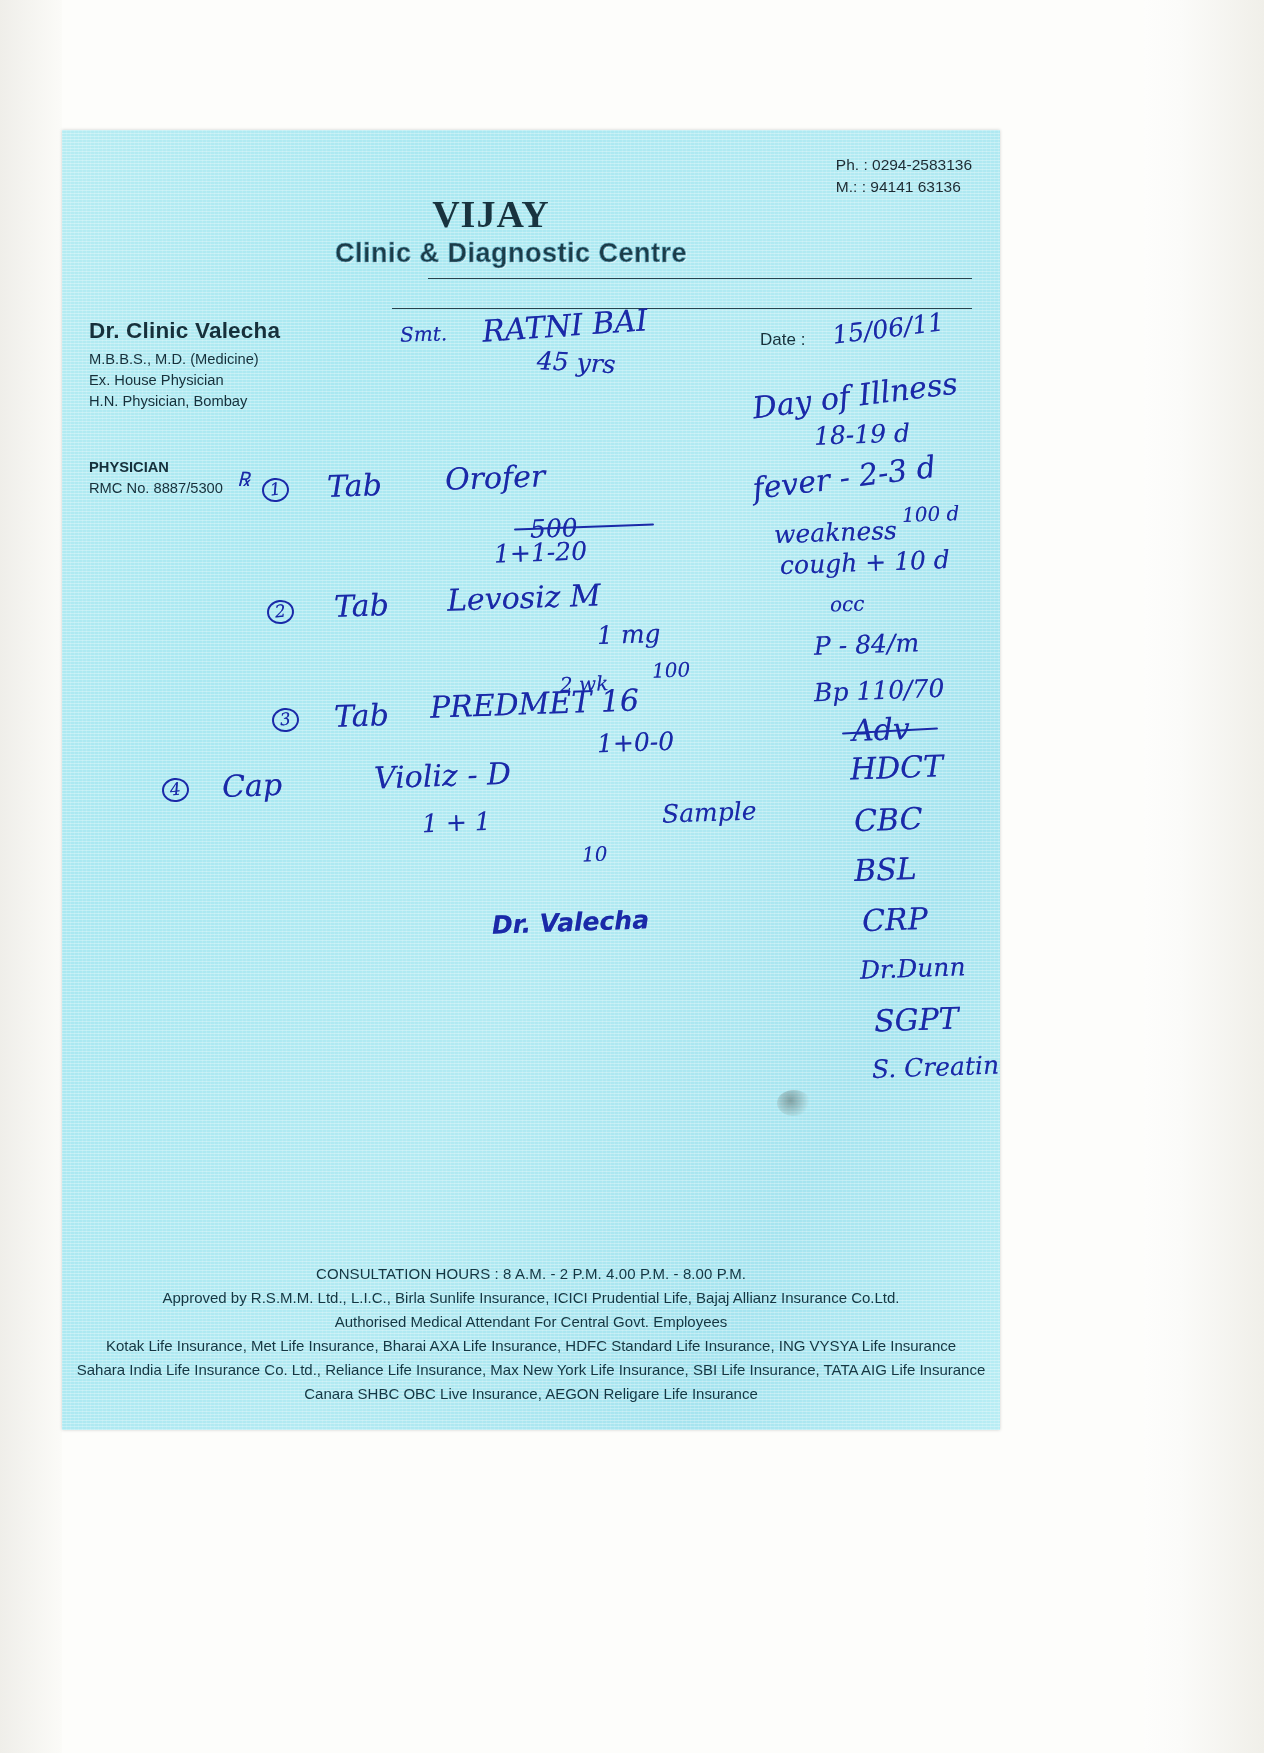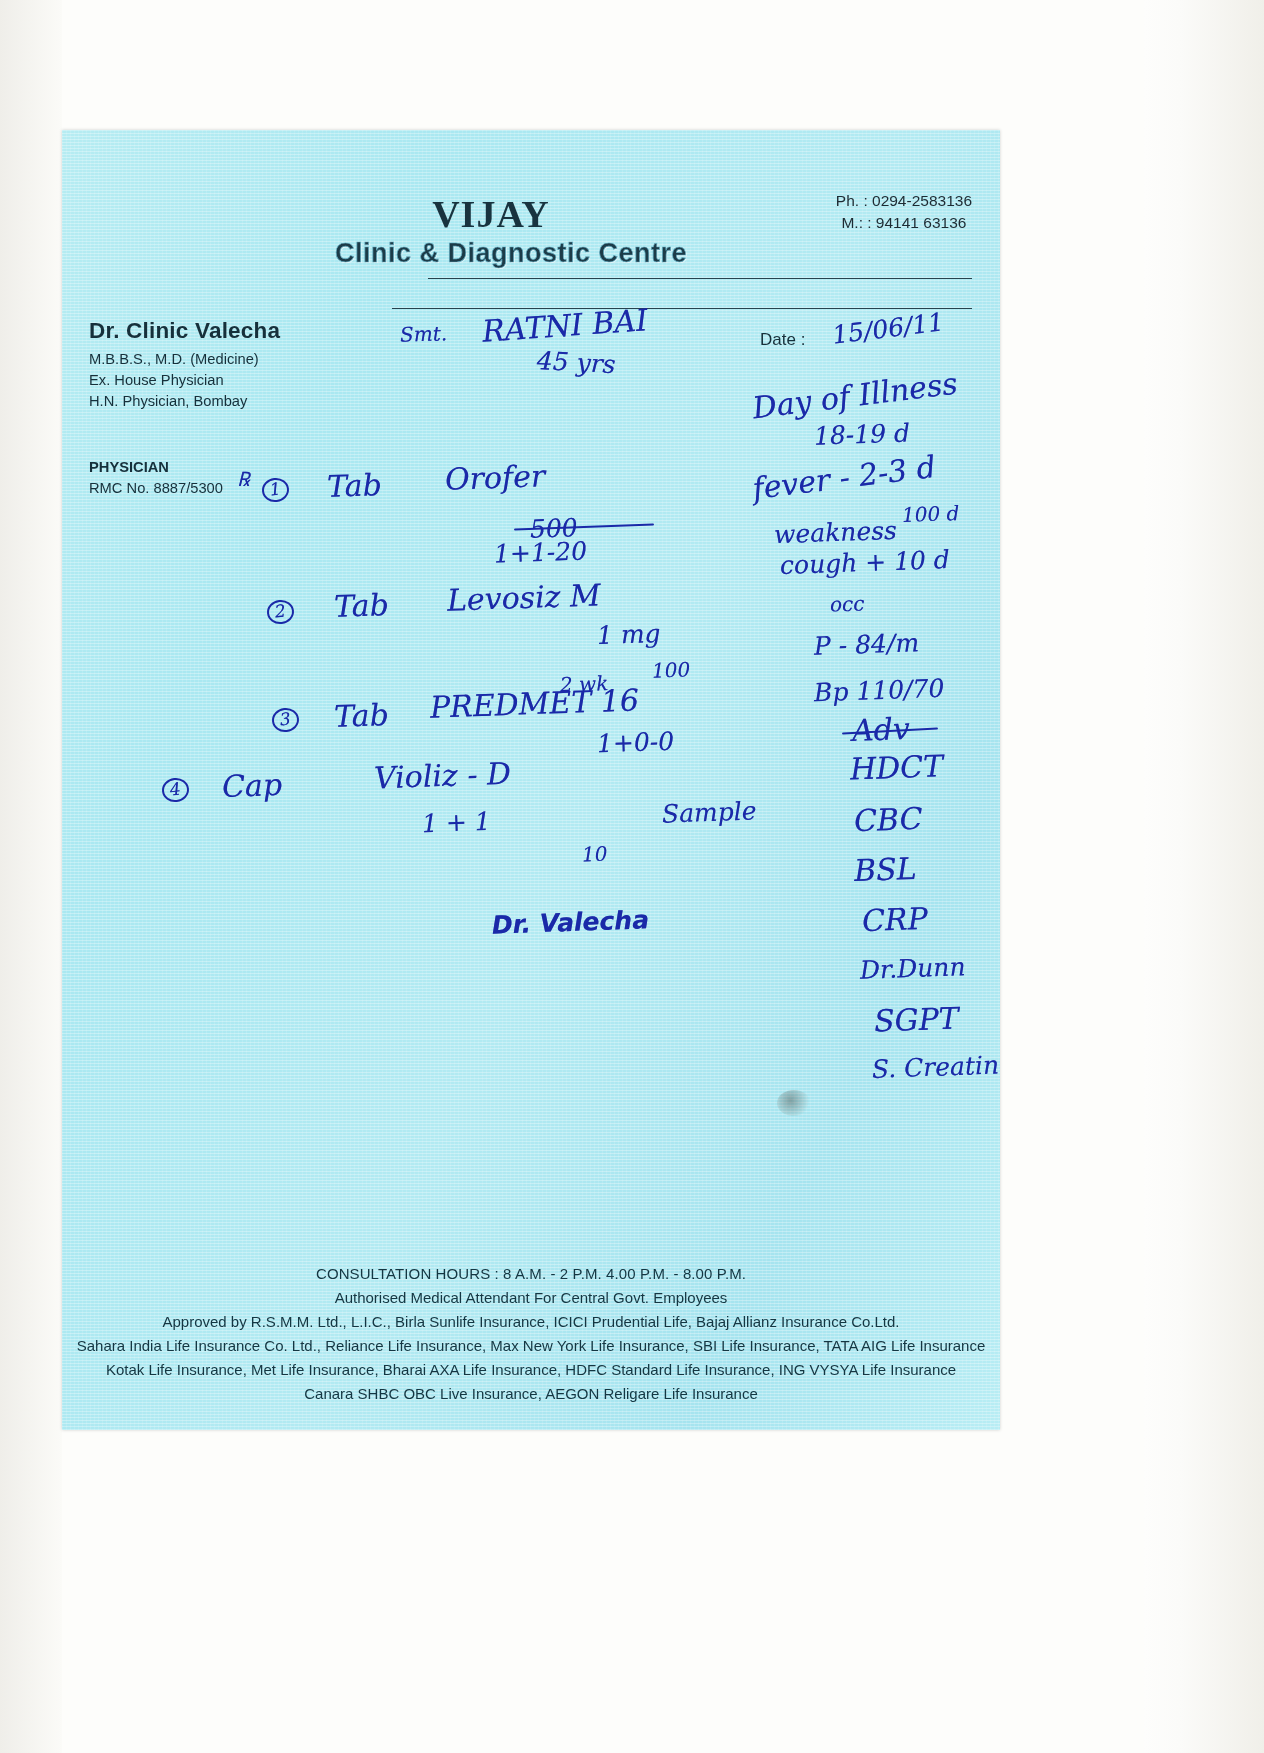--- a/index.html
+++ b/index.html
@@ -61,22 +61,22 @@
     width: 34px; height: 26px;
     border-radius: 50%;
     background: radial-gradient(circle at 40% 40%, rgba(70,75,70,0.45), rgba(120,130,120,0.12) 60%, rgba(0,0,0,0) 72%);
     filter: blur(0.6px);
   }
 
   
   .phone-block {
     position: absolute;
     right: 28px;
-    top: 60px;
-    text-align: center;
+    top: 24px;
+    text-align: left;
     font-size: 15.5px;
     color: #1d2b33;
     line-height: 1.45;
   }
   .clinic-name {
     position: absolute;
     left: 0; right: 0;
     top: 62px;
     text-align: center;
   }
@@ -299,21 +299,21 @@
     <div class="hw med rot-c" style="left:798px; top:824px;">Dr.Dunn</div>
     <div class="hw big rot-c" style="left:812px; top:872px;">SGPT</div>
     <div class="hw med rot-c" style="left:810px; top:922px;">S. Creatinine</div>
 
     <div class="hw med cursive rot-c" style="left:430px; top:778px;">Dr. Valecha</div>
 
     <div class="smudge"></div>
 
     <div class="footer">
       <div class="l1">CONSULTATION HOURS : 8 A.M. - 2 P.M.  4.00 P.M. - 8.00 P.M.</div>
+      <div>Approved by R.S.M.M. Ltd., L.I.C., Birla Sunlife Insurance, ICICI Prudential Life, Bajaj Allianz Insurance Co.Ltd.</div>
       <div>Authorised Medical Attendant For Central Govt. Employees</div>
-      <div>Approved by R.S.M.M. Ltd., L.I.C., Birla Sunlife Insurance, ICICI Prudential Life, Bajaj Allianz Insurance Co.Ltd.</div>
+      <div>Kotak Life Insurance, Met Life Insurance, Bharai AXA Life Insurance, HDFC Standard Life Insurance, ING VYSYA Life Insurance</div>
       <div>Sahara India Life Insurance Co. Ltd., Reliance Life Insurance, Max New York Life Insurance, SBI Life Insurance, TATA AIG Life Insurance</div>
-      <div>Kotak Life Insurance, Met Life Insurance, Bharai AXA Life Insurance, HDFC Standard Life Insurance, ING VYSYA Life Insurance</div>
       <div>Canara SHBC OBC Live Insurance, AEGON Religare Life Insurance</div>
     </div>
 
   </div>
 </div>
 
 </body></html>

